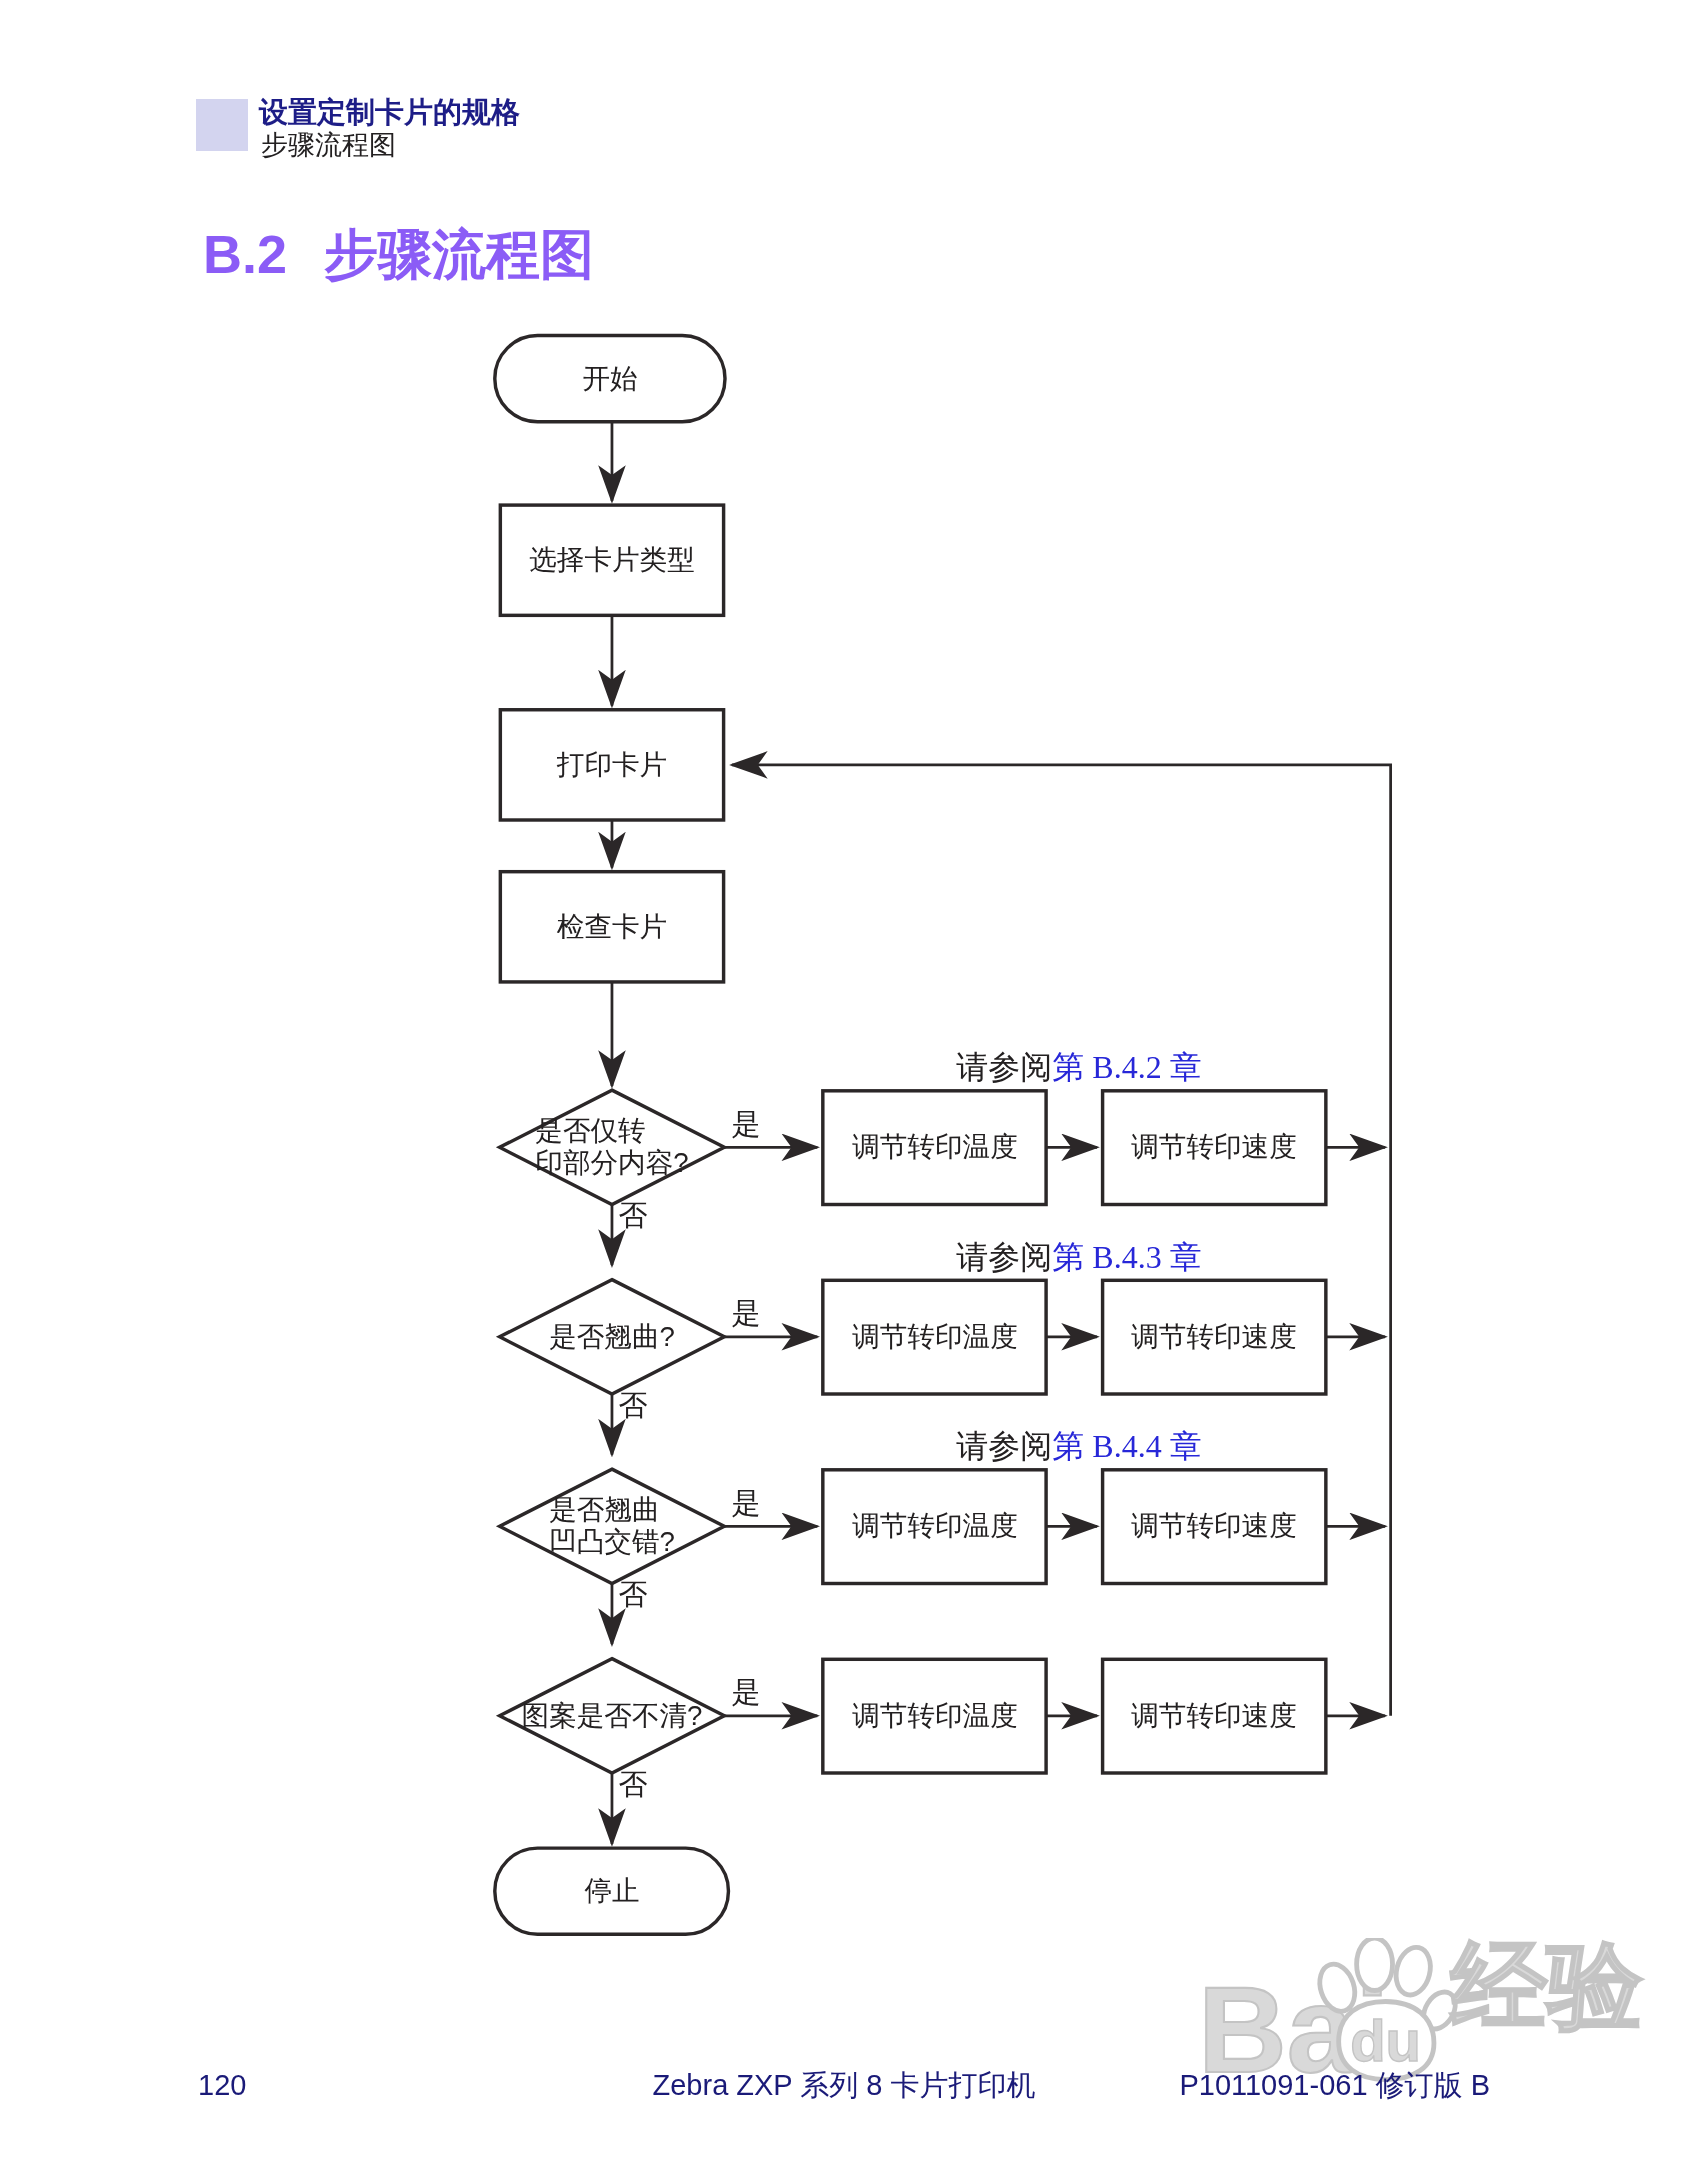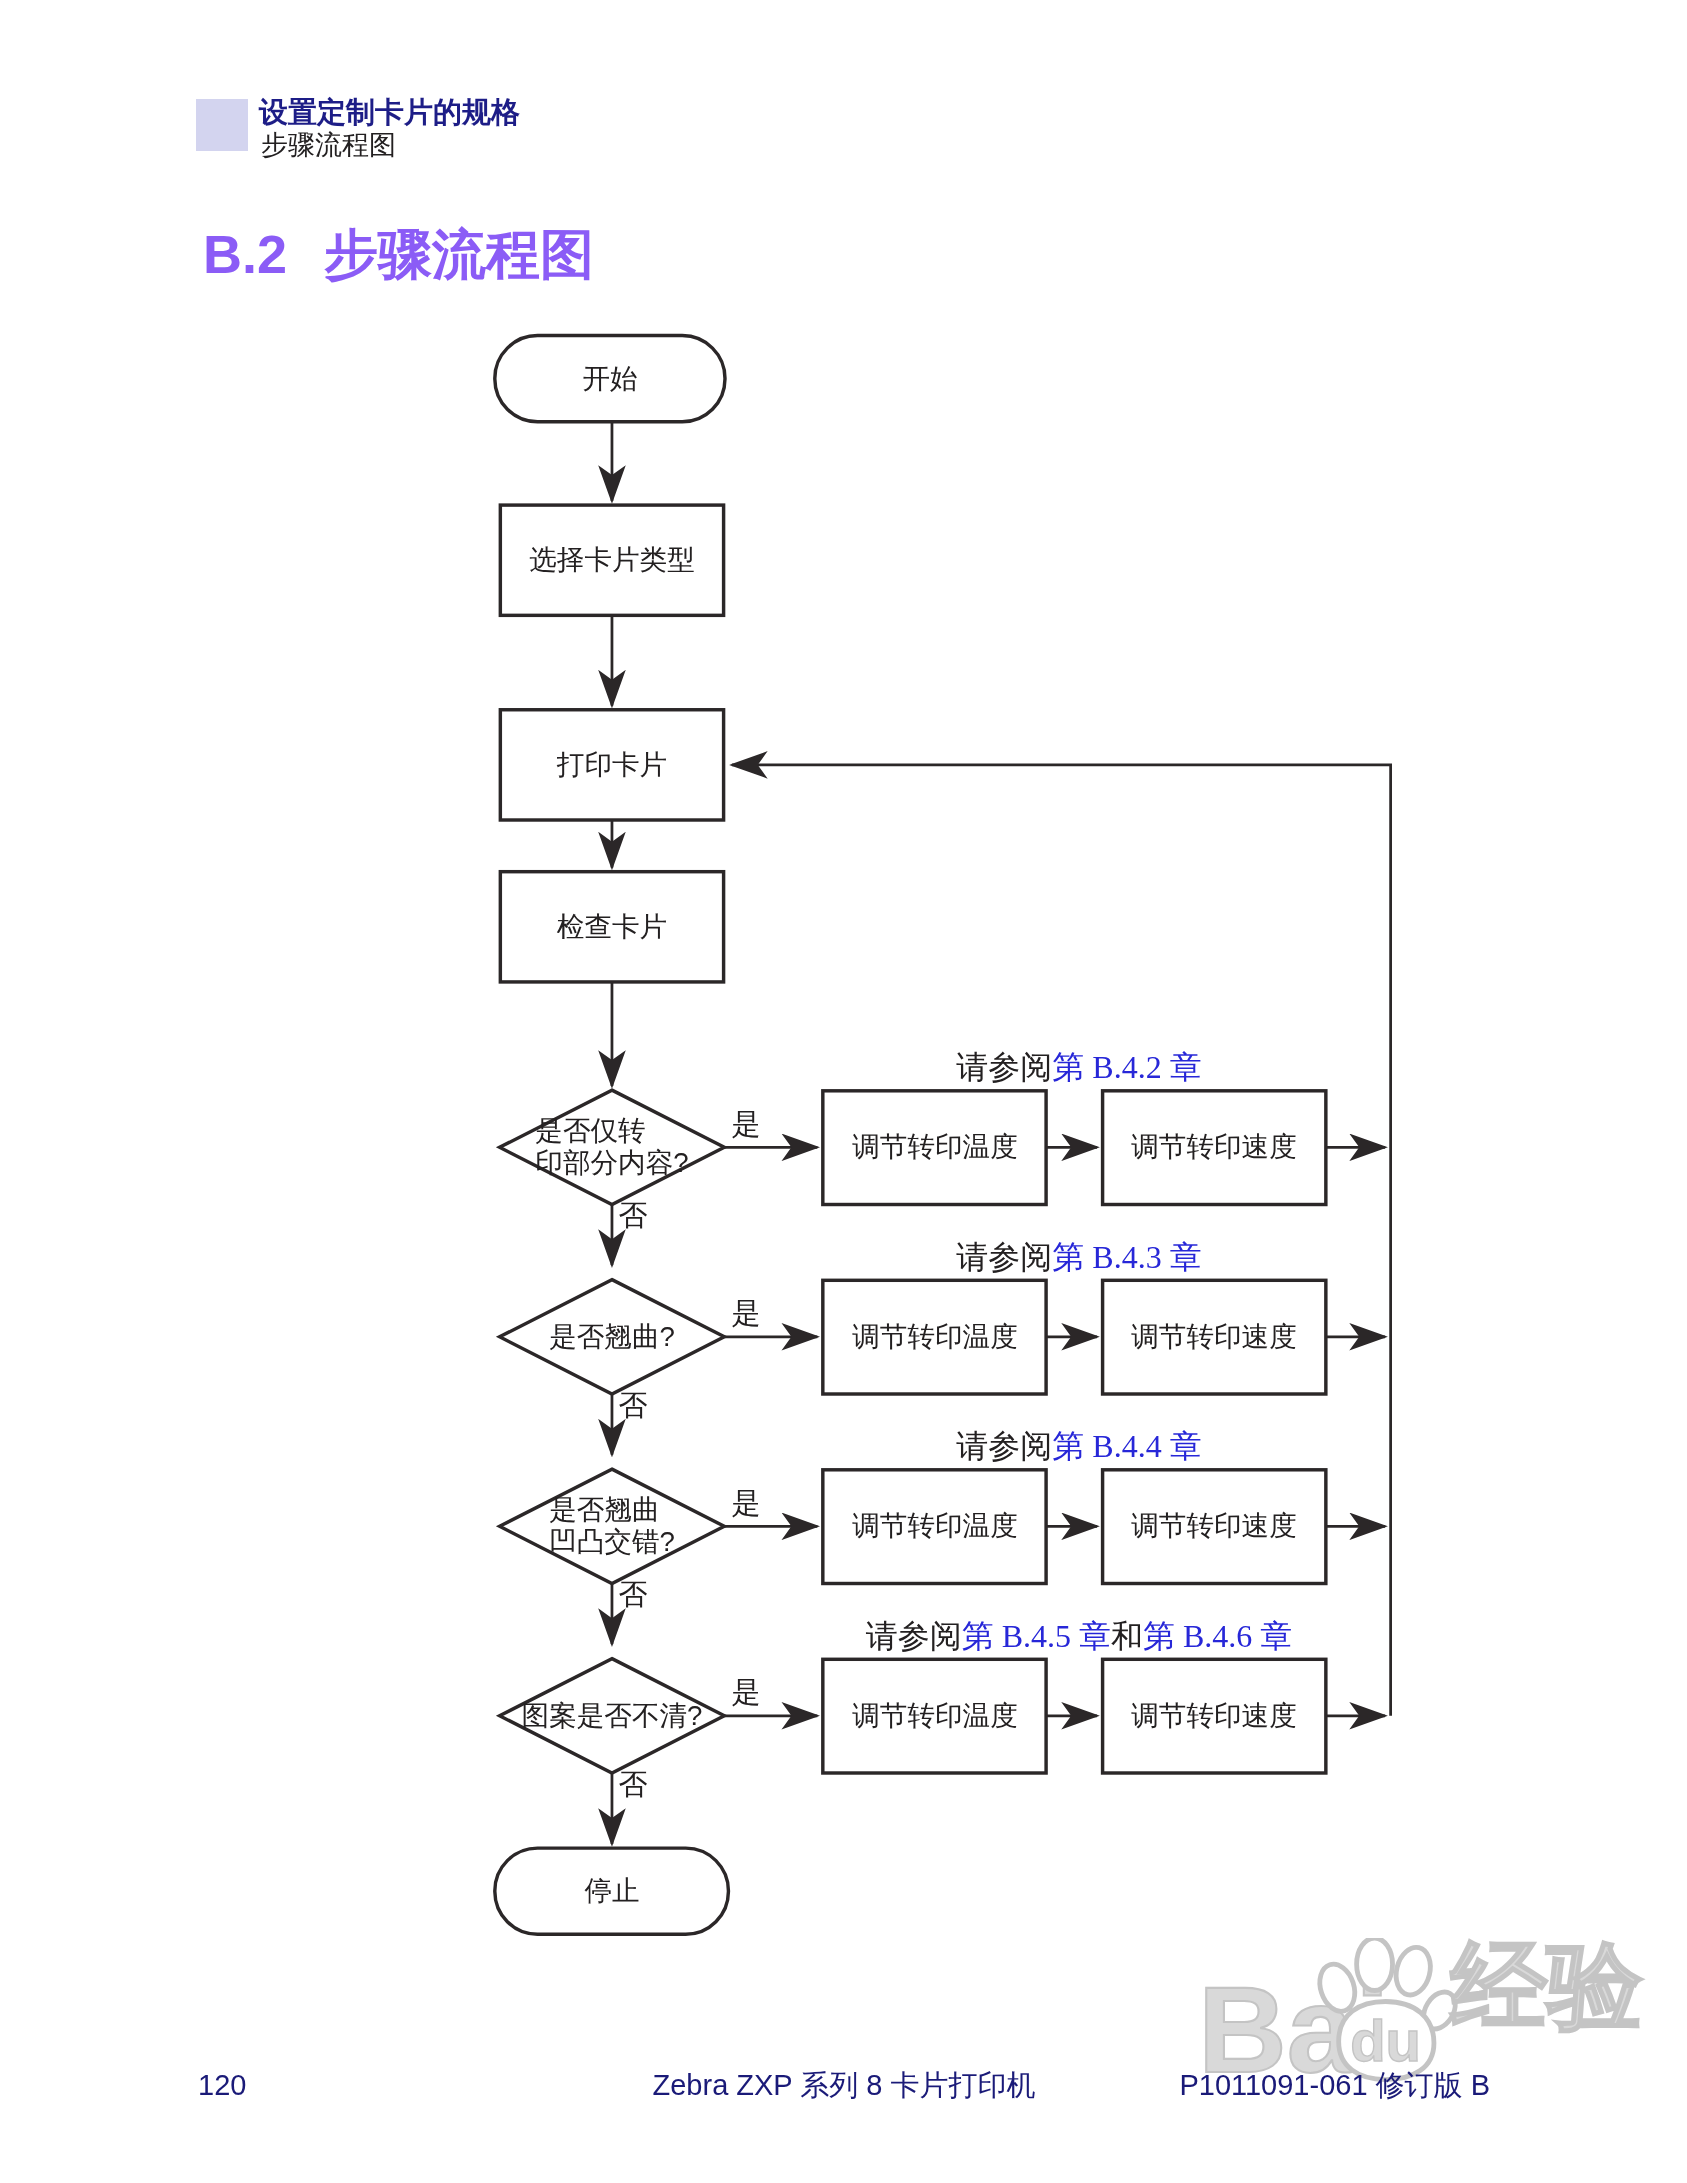--- a/index.html
+++ b/index.html
@@ -141,23 +141,20 @@
   </div>
   <div class="abs ctr node-label" style="left:935px;top:1526px;">调节转印温度</div>
   <div class="abs ctr node-label" style="left:1214px;top:1526px;">调节转印速度</div>
 
   <div class="abs ctr node-label" style="left:612px;top:1716px;">
     <div>图案是否不清?</div>
 
   </div>
   <div class="abs ctr yn-label" style="left:746px;top:1693px;">是</div>
   <div class="abs ctr yn-label" style="left:633px;top:1785px;">否</div>
-  <div class="abs ctr ref-label" style="left:1079px;top:1637px;">
-    <span>请参阅</span><span class="lnk">第 B.4.5 章</span><span>和</span><span class="lnk">第 B.4.6 章</span>
-  </div>
   <div class="abs ctr node-label" style="left:935px;top:1716px;">调节转印温度</div>
   <div class="abs ctr node-label" style="left:1214px;top:1716px;">调节转印速度</div>
 
   <div class="abs wm" id="wm-bai">Bai</div>
   <svg class="abs" id="wm-paw" width="152" height="145" viewBox="0 0 220 210">
     <g fill="#ffffff" stroke="#c4c4c4" stroke-width="7">
       <ellipse cx="38" cy="72" rx="24" ry="35" transform="rotate(-18 38 72)"></ellipse>
       <ellipse cx="92" cy="38" rx="26" ry="38"></ellipse>
       <ellipse cx="148" cy="48" rx="24" ry="35" transform="rotate(14 148 48)"></ellipse>
       <ellipse cx="186" cy="105" rx="20" ry="29" transform="rotate(32 186 105)"></ellipse>

